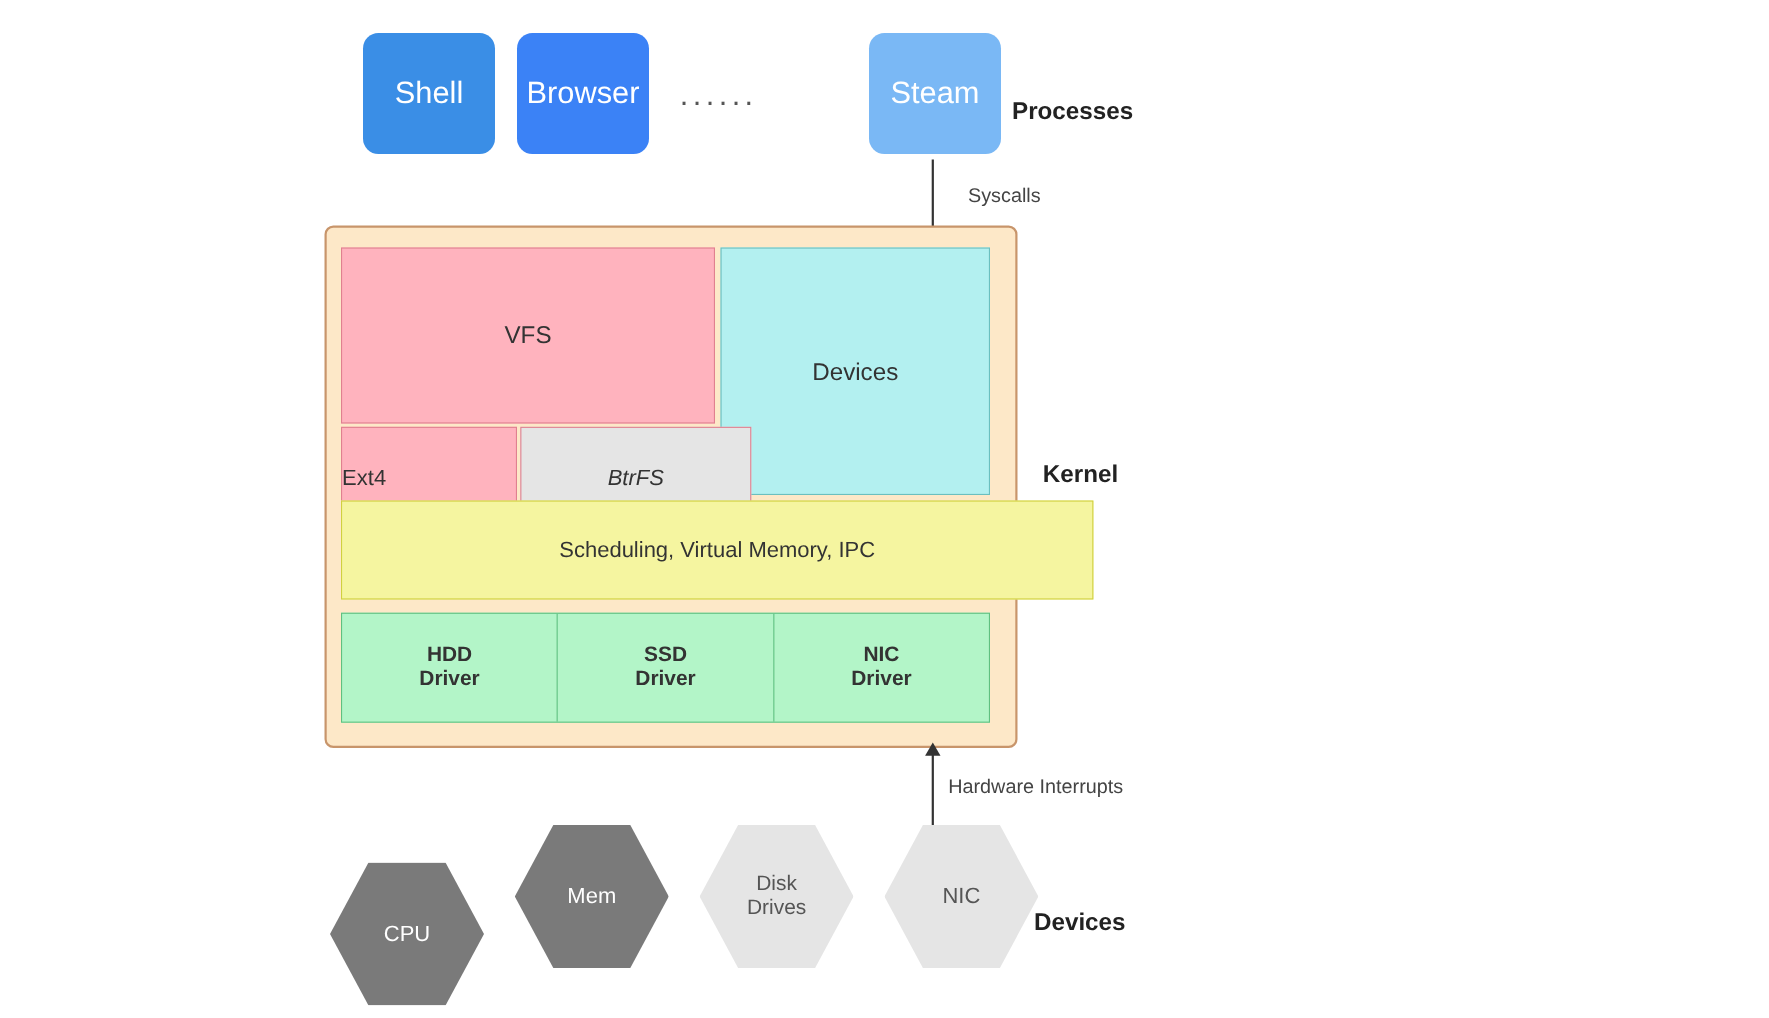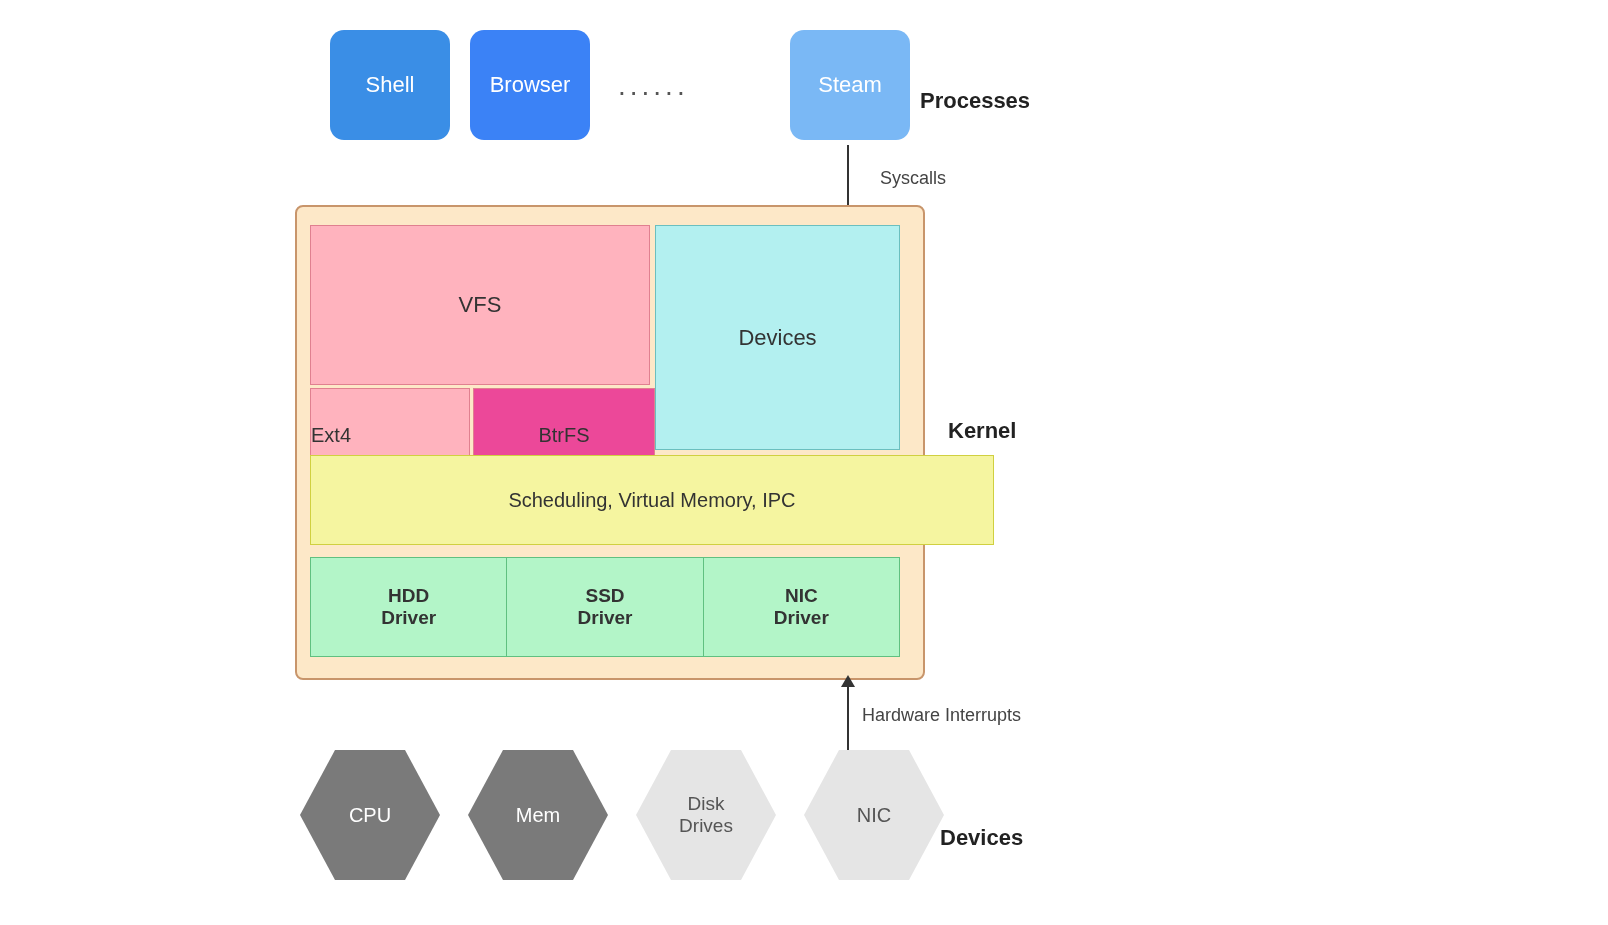--- a/index.html
+++ b/index.html
@@ -27,21 +27,21 @@
       font-weight: bold;
       color: #222;
     }
 
     .process-box {
       position: absolute;
       border-radius: 12px;
       display: flex;
       align-items: center;
       justify-content: center;
-      font-size: 22px;
+      font-size: 28px;
       color: #fff;
       font-weight: 500;
     }
 
     .process-shell {
       top: 30px;
       left: 330px;
       width: 120px;
       height: 110px;
       background: #3a8ee6;
@@ -180,29 +180,30 @@
       align-items: center;
       font-size: 20px;
       color: #333;
     }
 
     
     .btrfs-box {
       position: absolute;
       top: 163px;
       left: 163px;
-      width: 182px;
+      width: 210px;
       height: 95px;
-      background: #ec4899;
+      background: #e5e5e5;
       border: 1.5px solid #e08090;
       display: flex;
       align-items: center;
       justify-content: center;
       font-size: 20px;
       color: #333;
+      font-style: italic;
     }
 
     
     .scheduling-box {
       position: absolute;
       top: 230px;
       left: 0;
       width: 684px;
       height: 90px;
       background: #f5f5a0;
@@ -360,21 +361,21 @@
     </div>
 
   </div>
 
   <div class="hw-arrow"></div>
   <div class="hw-label">Hardware Interrupts</div>
 
   <div class="devices-label">Devices</div>
 
   <div style="position:absolute; top:750px; left:300px; width:140px; height:130px;">
-    <div class="hex-shape hex-dark" style="width:140px; height:130px; font-size:20px;">
+    <div class="hex-shape hex-dark" style="width:140px; height:130px; font-size:20px;margin-top:34px;">
       <span>CPU</span>
     </div>
   </div>
 
   <div style="position:absolute; top:750px; left:468px; width:140px; height:130px;">
     <div class="hex-shape hex-dark" style="width:140px; height:130px; font-size:20px;">
       <span>Mem</span>
     </div>
   </div>
 

